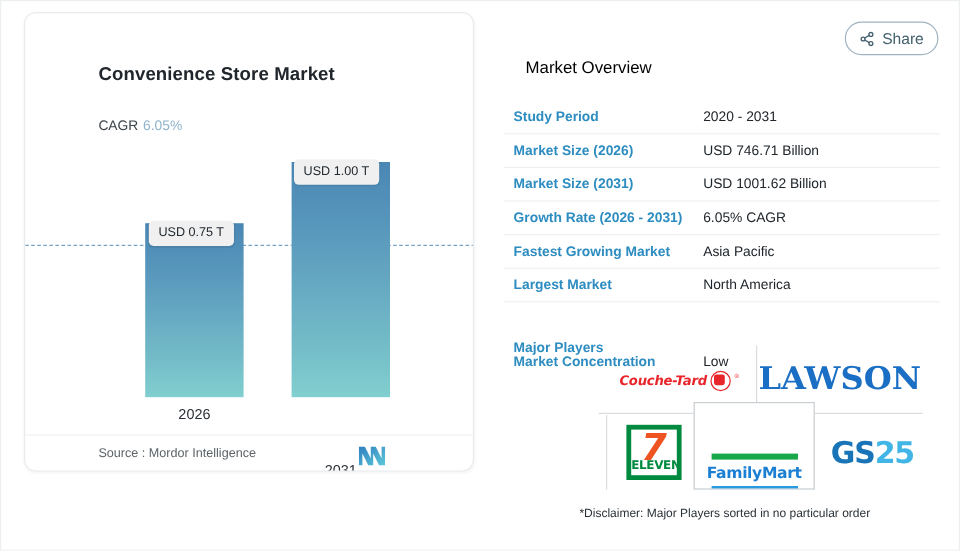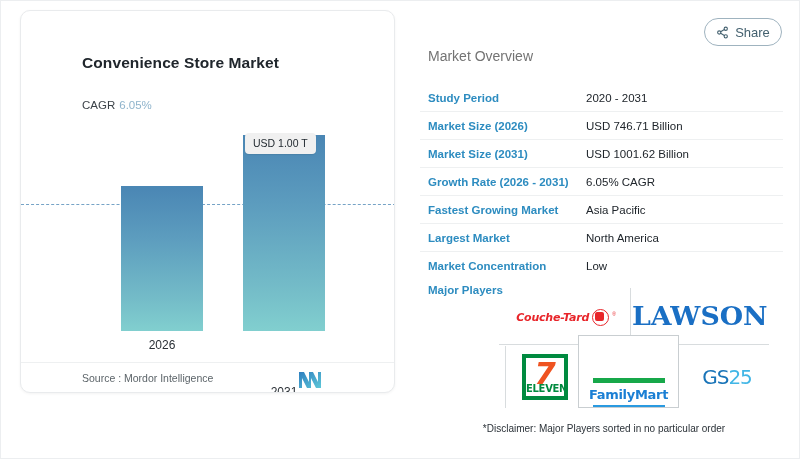--- a/index.html
+++ b/index.html
@@ -136,37 +136,37 @@
   }
   #mi-logo {
     position: absolute;
     left: 278px; top: 361px;
     width: 22px; height: 16px;
   }
 
   
   #overview-title {
     position: absolute;
-    left: 427px; top: 47px;
+    left: 437px; top: 47px;
     font-size: 14px;
-    color: #737373;
+    color: #000000;
   }
   #table {
     position: absolute;
     left: 419px; top: 83px;
     width: 363px;
   }
   .trow {
     display: flex;
     align-items: center;
     height: 27px;
     border-bottom: 1px solid #eef0f1;
     font-size: 11.5px;
   }
-  .trow:last-child { border-bottom: none; }
+  .trow:last-child { border-bottom: none; margin-top: 36px; }
   .tlabel {
     width: 166px;
     color: #2d8cc0;
     padding-left: 8px;
     box-sizing: border-box;
     font-weight: 600;
   }
   .tvalue { color: #20262c; }
 
   #major-players-label {
@@ -293,22 +293,22 @@
   .fm-bluebar {
     width: 72px; height: 2px;
     background: #2a9ae0;
     margin-top: 1px;
   }
 
   
   #logo-gs25 { left: 186px; top: 62px; width: 84px; height: 54px; }
   .gs-text {
     font-family: "DejaVu Sans", sans-serif;
-    font-weight: normal;
-    font-size: 20px;
+    font-weight: bold;
+    font-size: 25px;
     letter-spacing: -1px;
   }
   .gs-blue { color: #1974b8; }
   .gs-cyan { color: #41b6e6; }
 
   #disclaimer {
     position: absolute;
     left: 428px; top: 422px;
     width: 350px;
     text-align: center;
@@ -340,20 +340,21 @@
     <div id="cagr-row">
       <span>CAGR</span><span id="cagr-value">6.05%</span>
     </div>
 
     <div id="plot">
       <div id="dashline"></div>
 
       <div class="bar" id="bar-2026"></div>
       <div class="bar" id="bar-2031"></div>
 
+      <div class="bar-chip" id="chip-2026">USD 0.75 T</div>
       <div class="bar-chip" id="chip-2031">USD 1.00 T</div>
 
       <div class="x-label" id="xl-2026">2026</div>
       <div class="x-label" id="xl-2031">2031</div>
     </div>
 
     <div id="source-line"></div>
     <div id="source-text">Source :  Mordor Intelligence</div>
     <div id="mi-logo">
       <svg width="22" height="16" viewBox="0 0 22 16">

